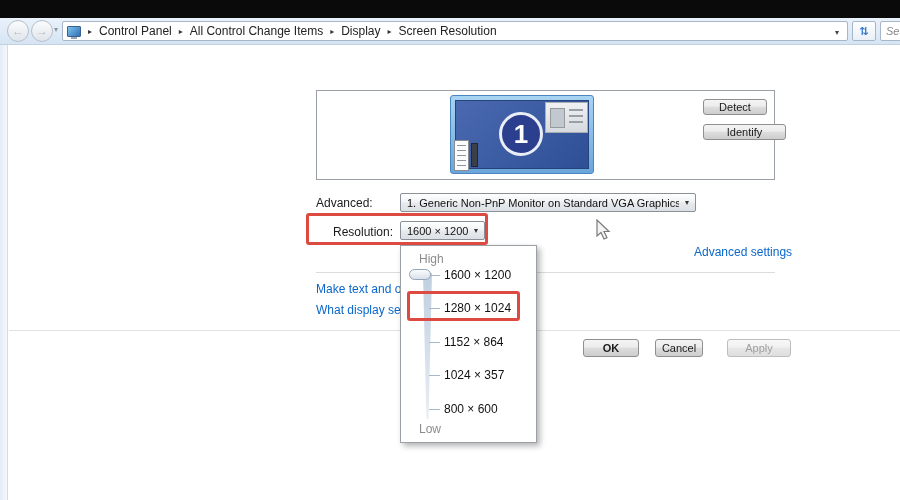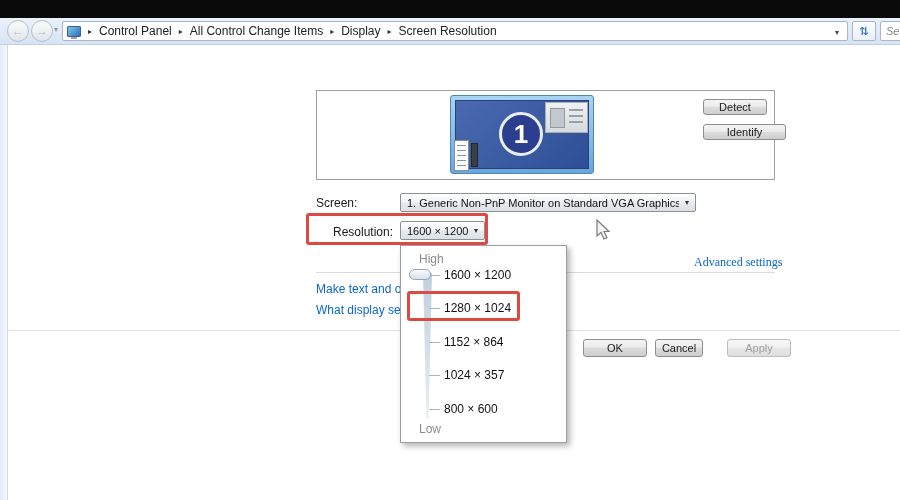--- a/index.html
+++ b/index.html
@@ -58,21 +58,21 @@
                 background: #fcfcfc; border: 1px solid #8a8f96; }
   .thumb-list .ln { position: absolute; left: 2px; width: 9px; height: 1px; background: #8d949c; }
   .thumb-slider { position: absolute; left: 471px; top: 143px; width: 7px; height: 24px;
                   background: #3c4046; border: 1px solid #23262a; }
 
   .w7btn { position: absolute; height: 16px; border: 1px solid #8e8f8f; border-radius: 3px;
            background: linear-gradient(#f4f4f4, #ececec 45%, #dddddd 50%, #cdcdcd);
            font-size: 11px; color: #1a1a1a; text-align: center; line-height: 14px; }
   .btn-detect { left: 703px; top: 99px; width: 64px; }
   .btn-identify { left: 703px; top: 124px; width: 83px; }
-  .btn-ok { left: 583px; top: 339px; width: 64px; height: 18px; line-height: 16px; }
+  .btn-ok { left: 583px; top: 339px; width: 56px; height: 18px; line-height: 16px; font-weight: bold; }
   .btn-cancel { left: 655px; top: 339px; width: 48px; height: 18px; line-height: 16px; }
   .btn-apply { left: 727px; top: 339px; width: 64px; height: 18px; line-height: 16px;
                color: #9e9e9e; border-color: #bdbdbd;
                background: linear-gradient(#f7f7f7, #f1f1f1 45%, #e7e7e7 50%, #dedede); }
 
   .field-label { position: absolute; font-size: 12px; color: #1a1a1a; }
   .lbl-display { left: 316px; top: 196px; }
   .lbl-resolution { left: 316px; top: 225px; margin-left: 17px; }
   .combo { position: absolute; border: 1px solid #8a9097; border-radius: 2px;
            background: linear-gradient(#ffffff, #f1f3f5 45%, #e7eaed 55%, #dce0e4);
@@ -84,26 +84,26 @@
 
   .annotation { position: absolute; border: 3px solid #dd4a42; border-radius: 3px; z-index: 40; }
   .anno-resolution { left: 306px; top: 213px; width: 182px; height: 32px; }
   .anno-option { left: 407px; top: 291px; width: 113px; height: 30px; z-index: 45; }
 
   .sep { position: absolute; height: 1px; background: #dcdcdc; }
   .sep-mid { left: 316px; top: 272px; width: 459px; }
   .sep-bottom { left: 9px; top: 330px; width: 891px; background: #e2e2e2; }
 
   .link { position: absolute; font-size: 12px; color: #0a66cb; white-space: nowrap; }
-  .link-advanced { left: 694px; top: 255px; font-family: Liberation Serif, serif; }
+  .link-advanced { left: 694px; top: 245px; }
   .link-maketext { left: 316px; top: 282px; }
   .link-whatdisplay { left: 316px; top: 303px; }
 
   
-  .panel { position: absolute; left: 400px; top: 245px; width: 167px; height: 198px;
+  .panel { position: absolute; left: 400px; top: 245px; width: 137px; height: 198px;
            background: #fff; border: 1px solid #9aa0a6; box-shadow: 3px 3px 6px rgba(0,0,0,0.30); z-index: 20; }
   .panel .hi { position: absolute; left: 18px; top: 6px; font-size: 12px; color: #8c8c8c; }
   .panel .lo { position: absolute; left: 18px; top: 176px; font-size: 12px; color: #8c8c8c; }
   .slider-track { position: absolute; left: 22px; top: 27px; width: 9px; height: 146px;
                   background: linear-gradient(#bfcfdf, #e9eef4);
                   clip-path: polygon(0 0, 100% 0, 62% 100%, 38% 100%); }
   .slider-thumb { position: absolute; left: 8px; top: 23px; width: 22px; height: 11px;
                   background: linear-gradient(#fbfcfd, #d9e1ea); border: 1px solid #93a5b8;
                   border-radius: 6px; z-index: 2; }
   .tick { position: absolute; left: 28px; width: 11px; height: 1px; background: #aab8c6; }
@@ -164,21 +164,21 @@
     <div class="ln" style="top:14px"></div>
     <div class="ln" style="top:19px"></div>
     <div class="ln" style="top:24px"></div>
   </div>
   <div class="thumb-slider"></div>
   <div class="monitor-badge">1</div>
 
   <div class="w7btn btn-detect">Detect</div>
   <div class="w7btn btn-identify">Identify</div>
 
-  <div class="field-label lbl-display">Screen:</div>
+  <div class="field-label lbl-display">Advanced:</div>
   <div class="combo combo-display">
     <span class="txt">1. Generic Non-PnP Monitor on Standard VGA Graphics Adapter</span>
     <span class="arr">▾</span>
   </div>
 
   <div class="field-label lbl-resolution">Resolution:</div>
   <div class="combo combo-resolution">
     <span class="txt">1600 × 1200</span>
     <span class="arr">▾</span>
   </div>

